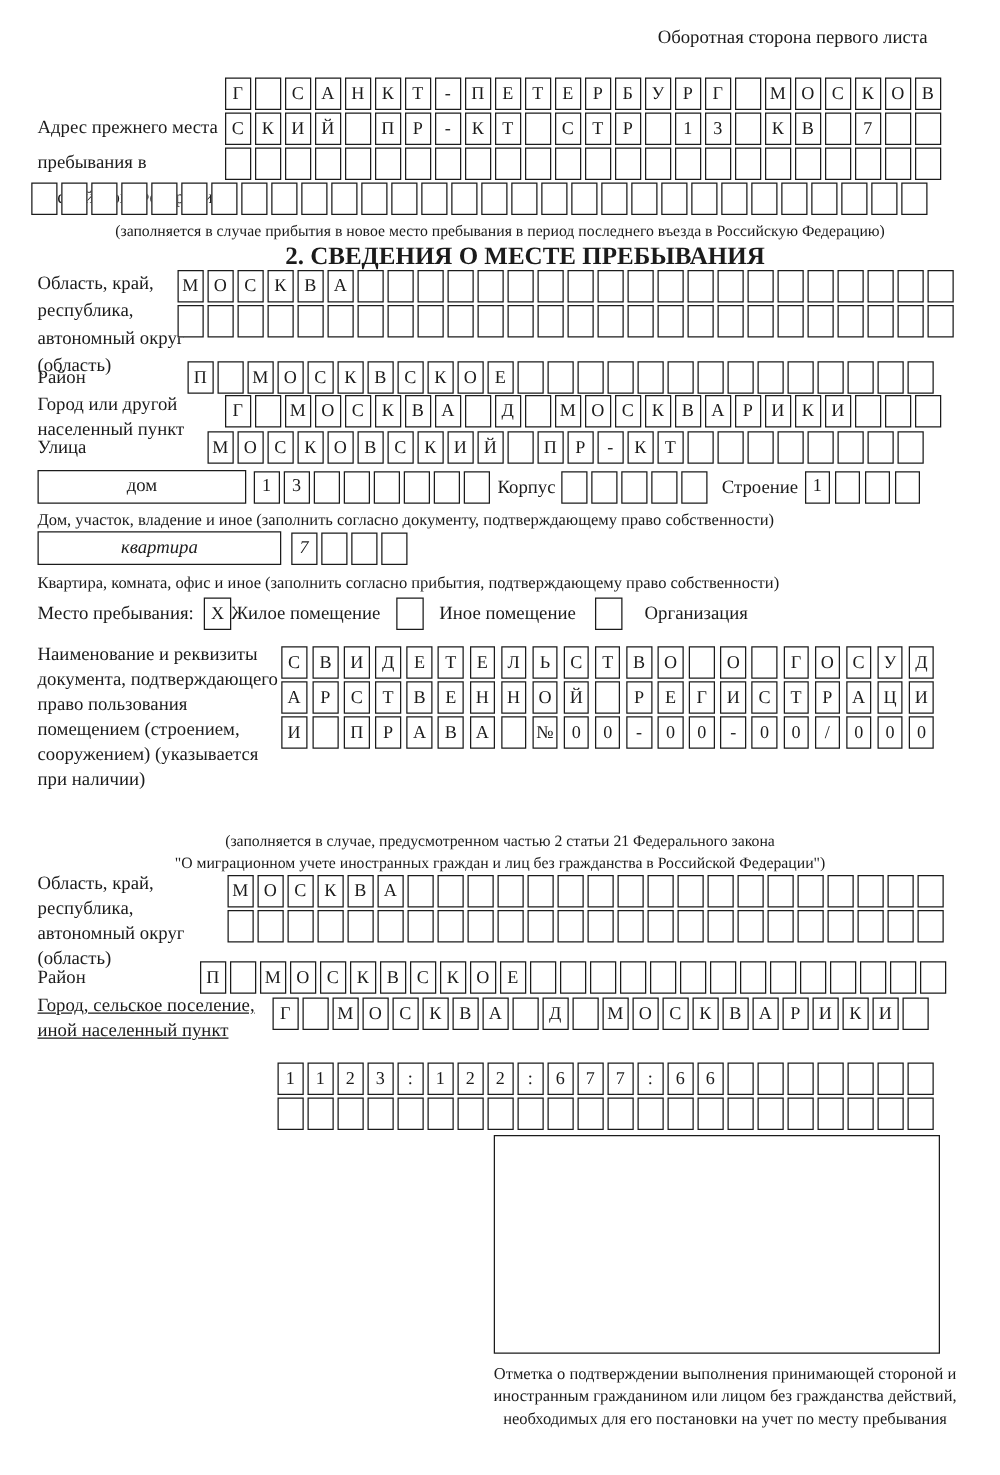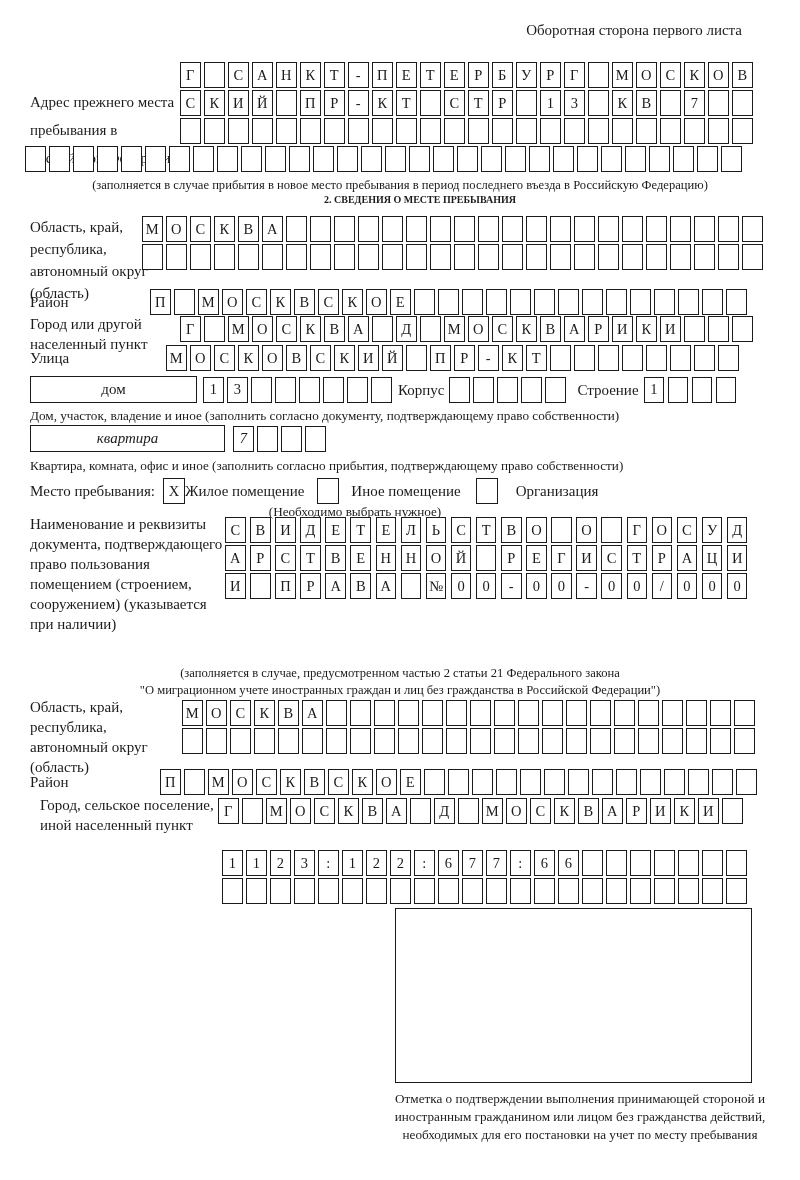--- a/index.html
+++ b/index.html
@@ -9,21 +9,21 @@
   .lbl{font-size:15px;line-height:20px;}
   .boxrow{position:absolute;display:flex;white-space:nowrap;}
   .cell{width:20.5px;height:26px;box-sizing:border-box;border:1.6px solid #1b1b1b;
         margin-right:3.5px;display:inline-flex;align-items:center;justify-content:center;
         font-size:14.5px;flex:0 0 auto;background:#fff;}
   .docrow .cell{margin-right:4.6px;}
   .widebox{box-sizing:border-box;border:1.6px solid #1b1b1b;height:27px;
         display:flex;align-items:center;justify-content:center;font-size:15px;background:#fff;flex:0 0 auto;}
   .note{font-size:12.6px;text-align:center;line-height:17px;}
   .cap{font-size:13.2px;line-height:17px;}
-  .title{font-weight:bold;font-size:10px;text-align:center;margin-left:40px;}
+  .title{font-weight:bold;font-size:20px;text-align:center;margin-left:40px;}
   .inlinerow{position:absolute;display:flex;align-items:center;}
   .bigbox{box-sizing:border-box;border:1.8px solid #1b1b1b;background:#fff;}
 </style>
 </head>
 <body>
 
 <div id="page">
 
   <div class="abs" style="top:22px;right:58px;font-size:15px;">Оборотная сторона первого листа</div>
 
@@ -328,21 +328,20 @@
 
   <div class="inlinerow" style="left:30px;top:478px;">
     <div class="lbl">Место пребывания:</div>
     <div class="cell" style="width:22px;margin-left:8px;margin-right:0;">X</div>
     <div class="lbl" style="margin-left:0;">Жилое помещение</div>
     <div class="cell" style="width:22px;margin-left:13px;margin-right:0;"></div>
     <div class="lbl" style="margin-left:12px;">Иное помещение</div>
     <div class="cell" style="width:22px;margin-left:15px;margin-right:0;"></div>
     <div class="lbl" style="margin-left:18px;">Организация</div>
   </div>
-  <div class="abs cap" style="left:130px;top:503px;width:450px;text-align:center;">(Необходимо выбрать нужное)</div>
 
   <div class="abs lbl" style="left:30px;top:514px;width:196px;">Наименование и реквизиты документа, подтверждающего право пользования помещением (строением, сооружением) (указывается при наличии)</div>
   <div class="boxrow docrow" style="left:225px;top:517px;">
       <span class="cell">С</span>
       <span class="cell">В</span>
       <span class="cell">И</span>
       <span class="cell">Д</span>
       <span class="cell">Е</span>
       <span class="cell">Т</span>
       <span class="cell">Е</span>
@@ -487,21 +486,21 @@
       <span class="cell"></span>
       <span class="cell"></span>
       <span class="cell"></span>
       <span class="cell"></span>
       <span class="cell"></span>
       <span class="cell"></span>
       <span class="cell"></span>
       <span class="cell"></span>
     </div>
 
-  <div class="abs lbl" style="left:40px;top:795px;width:190px;">Город, сельское поселение, иной населенный пункт</div>
+  <div class="abs lbl" style="left:30px;top:795px;width:190px;text-decoration:underline;">Город, сельское поселение, иной населенный пункт</div>
   <div class="boxrow" style="left:218px;top:798px;">
       <span class="cell">Г</span>
       <span class="cell"></span>
       <span class="cell">М</span>
       <span class="cell">О</span>
       <span class="cell">С</span>
       <span class="cell">К</span>
       <span class="cell">В</span>
       <span class="cell">А</span>
       <span class="cell"></span>

